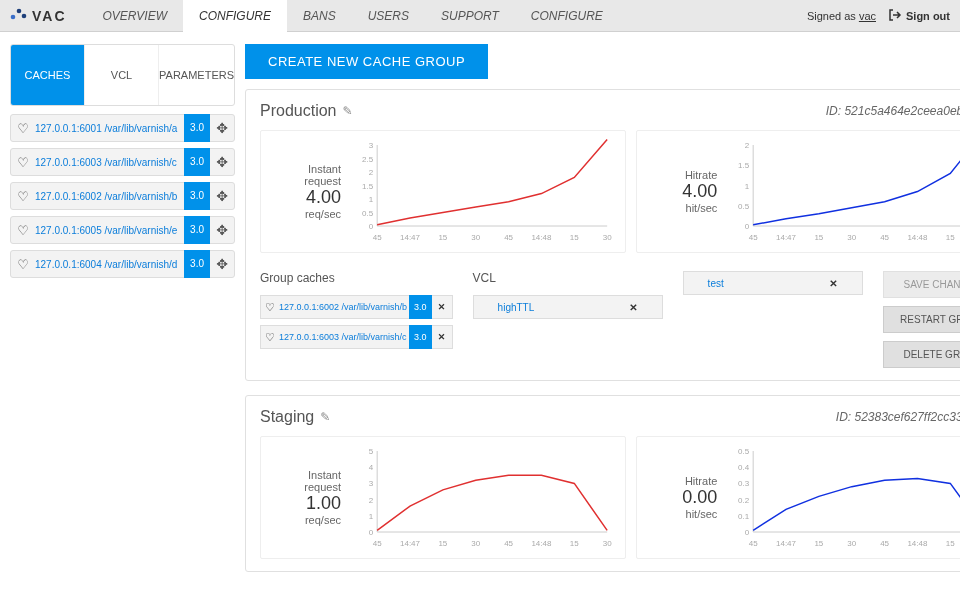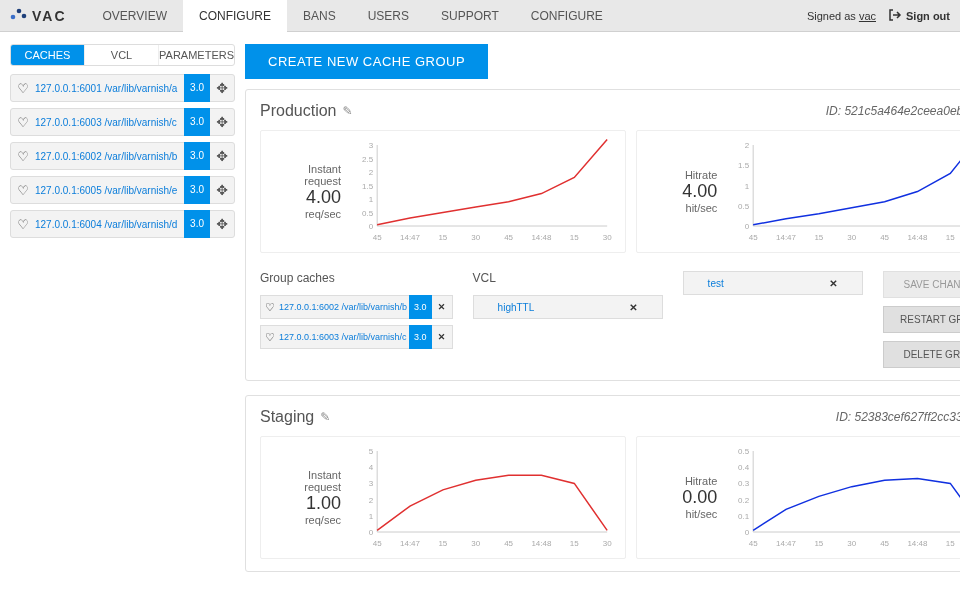--- a/index.html
+++ b/index.html
@@ -1,31 +1,31 @@
 <!DOCTYPE html>
 <html><head>
 <meta charset="utf-8">
 <style>
 * { margin: 0; padding: 0; box-sizing: border-box; font-family: "Helvetica Neue", Arial, sans-serif; }
 body { background: #fff; font-size: 12px; color: #333; }
 
 .topnav { display: flex; align-items: center; background: #e8e8e8; height: 32px; padding: 0 10px; border-bottom: 1px solid #d0d0d0; justify-content: flex-end; }
 .brand { display: flex; align-items: center; gap: 4px; font-weight: 700; font-size: 14px; letter-spacing: 2px; color: #333; margin-right: 20px; }
 .brand-dots { display: inline-block; }
-.topnav-item { padding: 0 16px; height: 32px; line-height: 32px; font-size: 12px; color: #555; cursor: pointer; }
+.topnav-item { padding: 0 16px; height: 32px; line-height: 32px; font-size: 12px; color: #555; cursor: pointer; font-style: italic; }
 .topnav-item.active { background: #fff; color: #333; }
 .topnav-spacer { flex: 1; }
 .signed-as { font-size: 11px; color: #333; margin-right: 12px; }
 .signed-as u { text-decoration: underline; }
 .signout { display: flex; align-items: center; gap: 4px; cursor: pointer; font-size: 11px; font-weight: 700; }
 
 .page { display: flex; padding: 12px 10px; gap: 10px; }
 .sidebar { flex: 0 0 225px; display: flex; flex-direction: column; gap: 8px; }
 .subtabs { display: flex; border: 1px solid #ddd; border-radius: 3px; overflow: hidden; background: #fff; }
-.subtab { flex: 1; text-align: center; padding: 4px 0; font-size: 11px; color: #555; cursor: pointer; border-right: 1px solid #eee; }
+.subtab { flex: 1; text-align: center; padding: 24px 0; font-size: 11px; color: #555; cursor: pointer; border-right: 1px solid #eee; }
 .subtab:last-child { border-right: 0; }
 .subtab.active { background: #0091ea; color: #fff; }
 
 .cache-list { display: flex; flex-direction: column; gap: 6px; }
 .cache-item { display: flex; align-items: center; border: 1px solid #ddd; border-radius: 3px; background: #f3f3f3; height: 28px; font-size: 10px; }
 .cache-item .heart { width: 24px; text-align: center; color: #555; font-size: 13px; }
 .cache-item .label { flex: 1; color: #0b7dda; font-size: 10px; white-space: nowrap; overflow: hidden; text-overflow: ellipsis; cursor: pointer; }
 .version-badge { background: #0091ea; color: #fff; font-size: 10px; padding: 0 6px; height: 28px; line-height: 28px; }
 .drag-handle { width: 24px; text-align: center; color: #555; font-size: 14px; cursor: grab; }
 

